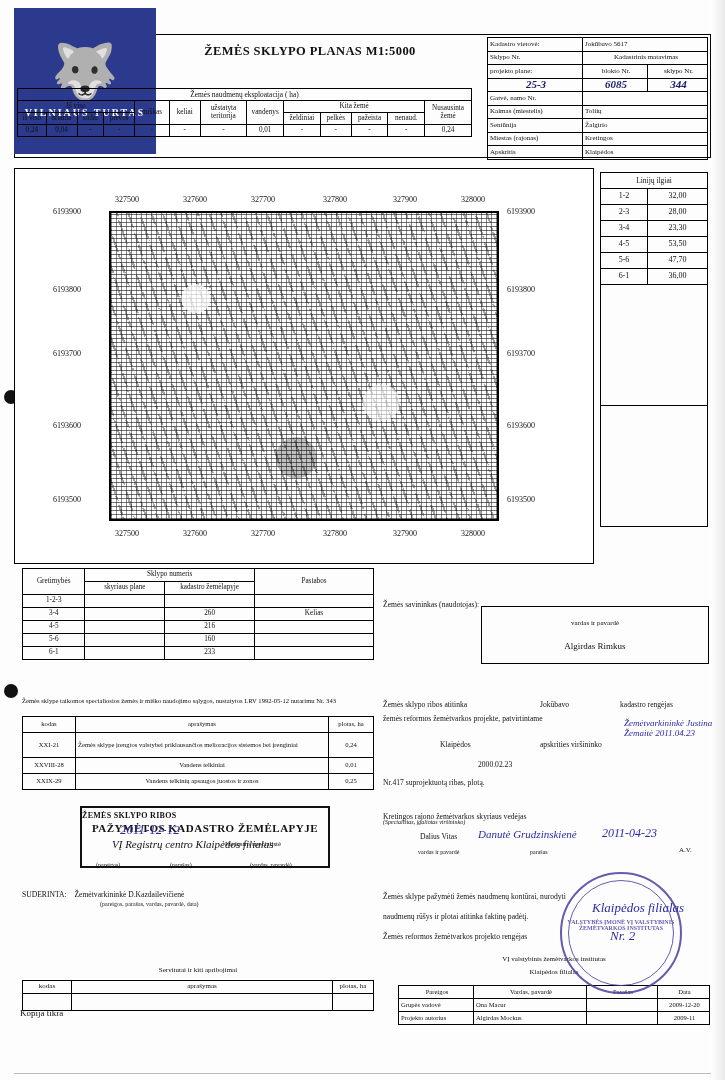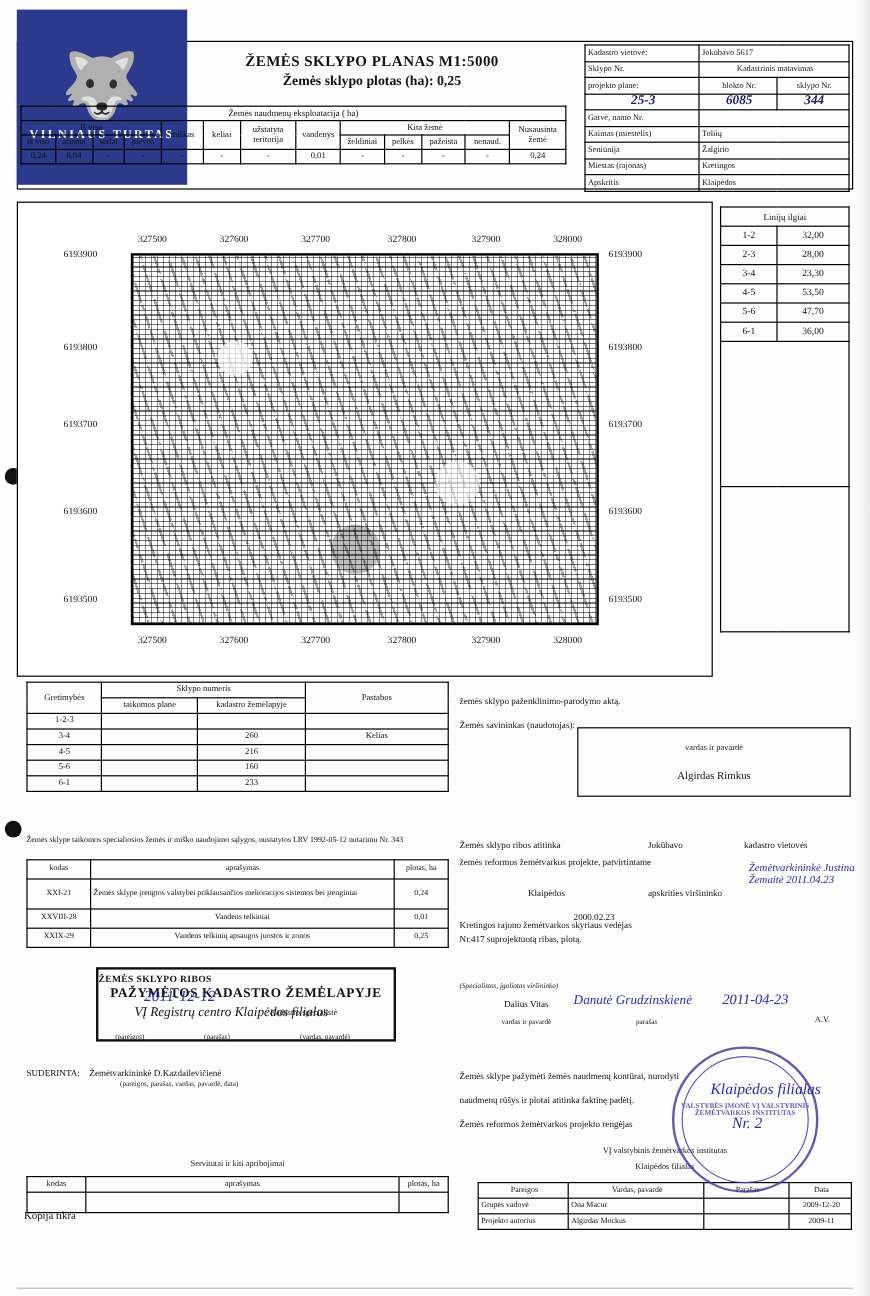--- a/index.html
+++ b/index.html
@@ -137,21 +137,20 @@
   <div class="holes" style="top:684px"></div>
 
   <div class="frame hdr"></div>
 
   <div class="logo">
     <div class="wolf">🐺</div>
     <div class="ltxt">VILNIAUS TURTAS</div>
   </div>
 
   <div class="title1">ŽEMĖS SKLYPO PLANAS M1:5000</div>
-  <div class="title2">Žemės sklypo plotas (ha): 0,25</div>
 
   <table class="expl">
     <tbody>
         <tr>
       <td colspan="13" style="height:11px;font-size:7.4px">Žemės naudmenų eksploatacija ( ha)</td>
     </tr>
     <tr>
       <td colspan="4">Iš viso</td>
       <td rowspan="2" style="width:34px">miškas</td>
       <td rowspan="2" style="width:30px">keliai</td>
@@ -300,21 +299,21 @@
   </div>
 
   <table class="neigh">
     <tbody>
         <tr>
       <td rowspan="2" style="width:62px">Gretimybės</td>
       <td colspan="2">Sklypo numeris</td>
       <td rowspan="2" style="width:120px">Pastabos</td>
     </tr>
     <tr>
-      <td style="width:80px">taikomos plane</td>
+      <td style="width:80px">skyriaus plane</td>
       <td style="width:90px">kadastro žemėlapyje</td>
     </tr>
     <tr>
       <td>1-2-3</td>
       <td></td>
       <td></td>
       <td></td>
     </tr>
     <tr>
       <td>3-4</td>
@@ -336,37 +335,36 @@
     </tr>
     <tr>
       <td>6-1</td>
       <td></td>
       <td>233</td>
       <td></td>
     </tr>
   </tbody>
     </table>
 
-  <div class="rcol" style="top:580px;width:320px">žemės sklypo paženklinimo-parodymo aktą.</div>
   <div class="rcol" style="top:600px;width:200px">Žemės savininkas (naudotojas):</div>
 
   <div class="ownerbox">
     <div class="l1">vardas ir pavardė</div>
     <div class="l2">Algirdas Rimkus</div>
   </div>
 
   <div class="rcol" style="top:700px;width:130px">Žemės sklypo ribos atitinka</div>
   <div class="rcol" style="left:540px;top:700px;width:70px">Jokūbavo</div>
-  <div class="rcol" style="left:620px;top:700px;width:95px">kadastro vietovės</div>
+  <div class="rcol" style="left:620px;top:700px;width:95px">kadastro rengėjas</div>
   <div class="rcol" style="top:714px;width:280px">žemės reformos žemėtvarkos projekte, patvirtintame</div>
   <div class="rcol" style="left:440px;top:740px;width:70px">Klaipėdos</div>
   <div class="rcol" style="left:540px;top:740px;width:150px">apskrities viršininko</div>
   <div class="rcol" style="left:478px;top:760px;width:90px">2000.02.23</div>
   <div class="rcol" style="top:778px;width:260px">Nr.417  suprojektuotą ribas, plotą.</div>
-  <div class="rcol" style="top:766px;width:250px">Kretingos rajono žemėtvarkos skyriaus vedėjas</div>
+  <div class="rcol" style="top:812px;width:250px">Kretingos rajono žemėtvarkos skyriaus vedėjas</div>
   <div class="rcol" style="top:818px;width:250px;font-size:6px;font-style:italic">(Specialistas, įgaliotas viršininko)</div>
   <div class="rcol" style="left:420px;top:832px;width:70px">Dalius Vitas</div>
   <div class="bluehand" style="left:478px;top:828px;font-size:11px">Danutė Grudzinskienė</div>
   <div class="bluehand" style="left:602px;top:826px;font-size:12px">2011-04-23</div>
   <div class="rcol" style="left:418px;top:848px;width:80px;font-size:6px">vardas ir pavardė</div>
   <div class="rcol" style="left:530px;top:848px;width:60px;font-size:6px">parašas</div>
   <div class="rcol" style="left:679px;top:846px;width:40px;font-size:7px">A.V.</div>
 
   <div class="rcol" style="top:892px;width:300px">Žemės sklype pažymėti žemės naudmenų kontūrai, nurodyti</div>
   <div class="rcol" style="top:912px;width:300px">naudmenų rūšys ir plotai atitinka faktinę padėtį.</div>

